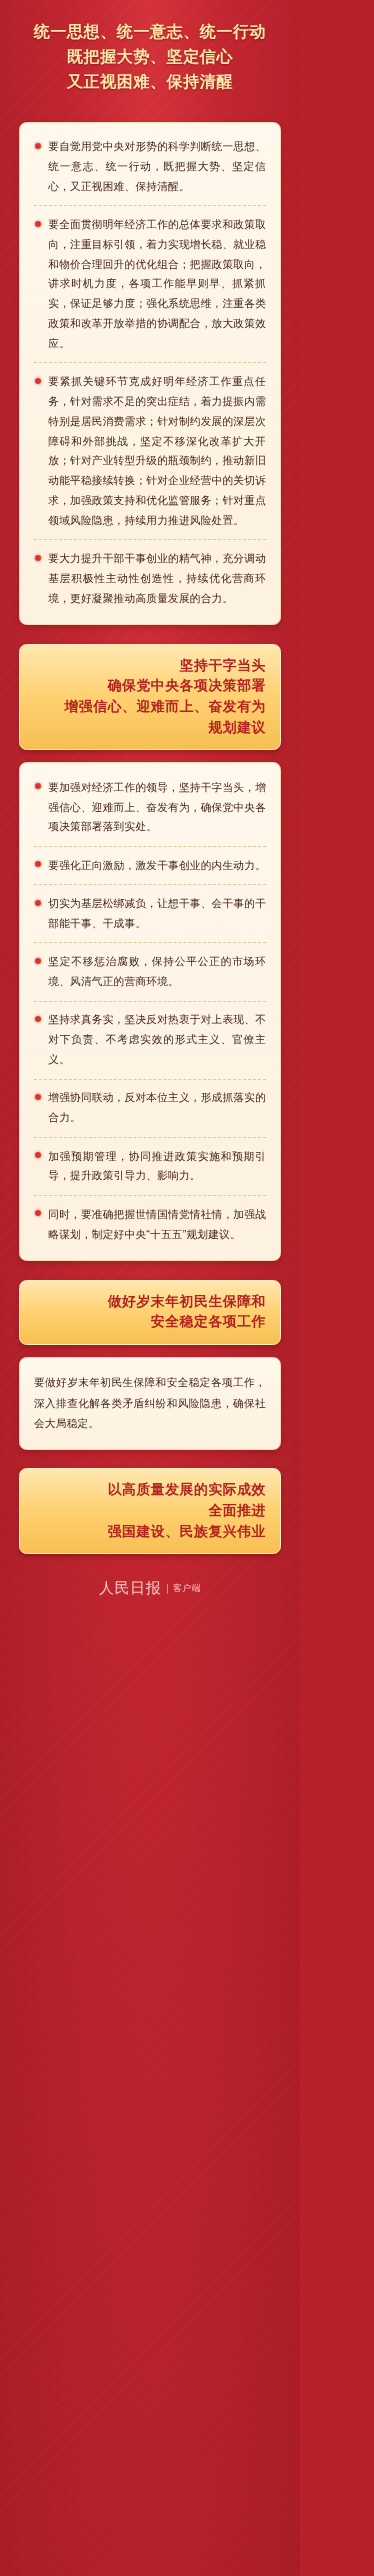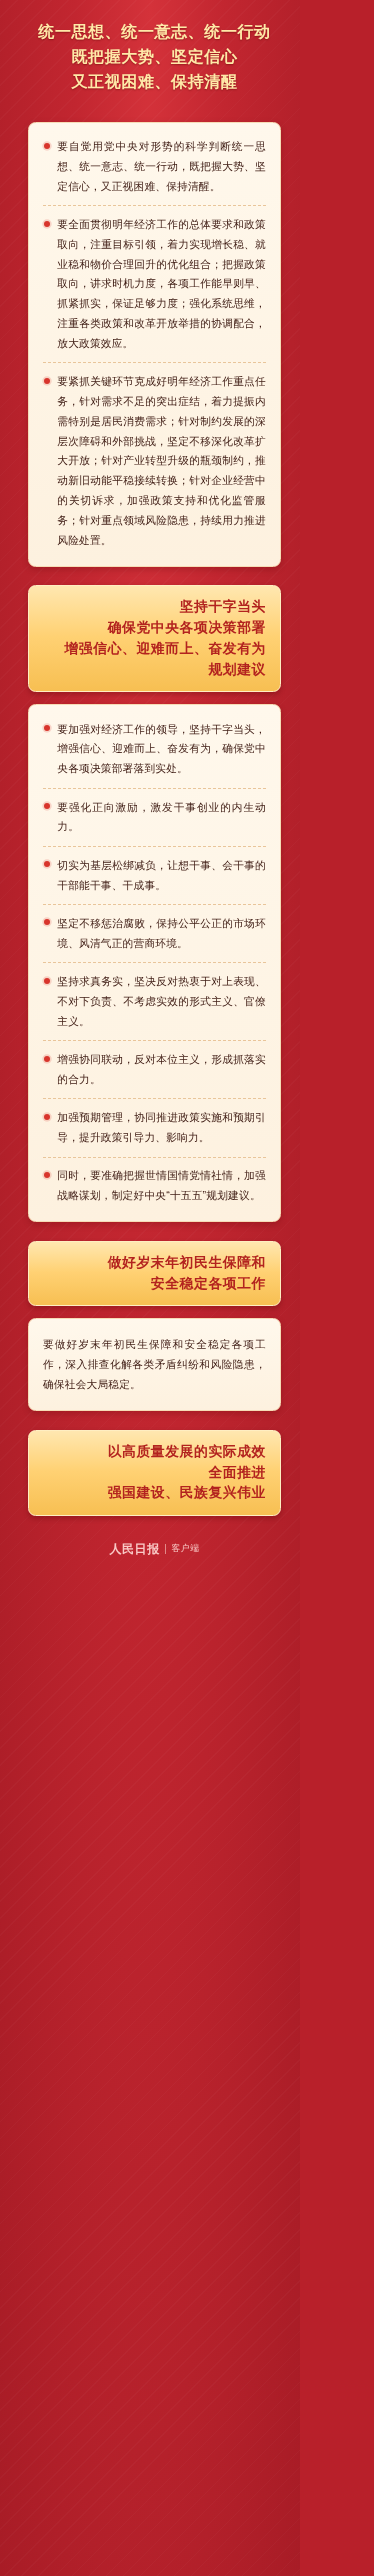--- a/index.html
+++ b/index.html
@@ -12,21 +12,21 @@
     width: 374px;
     font-family: "Liberation Sans", sans-serif;
     color: #3a1410;
   }
   .page {
     width: 300px;
     min-height: 2576px;
     background:
       radial-gradient(ellipse at 50% 0%, #d4323a 0%, #c22630 35%, #a81c26 100%);
     position: relative;
-    padding: 0 0 22px 9px;
+    padding: 0 0 22px 0;
     overflow: hidden;
   }
   
   .page:before {
     content: "";
     position: absolute;
     inset: 0;
     background:
       repeating-linear-gradient(135deg, rgba(255,255,255,0.025) 0 1.1px, rgba(0,0,0,0) 1.1px 12px);
     pointer-events: none;
@@ -116,22 +116,22 @@
     text-align: center;
     padding-bottom: 5.5px;
   }
   .footer-inner {
     display: inline-flex;
     align-items: center;
     gap: 5.5px;
   }
   .logo-mark {
     display: inline-block;
-    font-size: 12px;
-    font-weight: bold;
+    font-size: 15px;
+    font-weight: normal;
     color: #ffd9d4;
     letter-spacing: 0.6px;
     opacity: 0.92;
   }
   .logo-divider {
     width: 0.6px;
     height: 10px;
     background: rgba(255,220,210,0.55);
     display: inline-block;
   }
@@ -159,20 +159,24 @@
       <div class="txt">要自觉用党中央对形势的科学判断统一思想、统一意志、统一行动，既把握大势、坚定信心，又正视困难、保持清醒。</div>
     </div>
     <div class="bullet-item">
       <span class="dot"></span>
       <div class="txt">要全面贯彻明年经济工作的总体要求和政策取向，注重目标引领，着力实现增长稳、就业稳和物价合理回升的优化组合；把握政策取向，讲求时机力度，各项工作能早则早、抓紧抓实，保证足够力度；强化系统思维，注重各类政策和改革开放举措的协调配合，放大政策效应。</div>
     </div>
     <div class="bullet-item">
       <span class="dot"></span>
       <div class="txt">要紧抓关键环节克成好明年经济工作重点任务，针对需求不足的突出症结，着力提振内需特别是居民消费需求；针对制约发展的深层次障碍和外部挑战，坚定不移深化改革扩大开放；针对产业转型升级的瓶颈制约，推动新旧动能平稳接续转换；针对企业经营中的关切诉求，加强政策支持和优化监管服务；针对重点领域风险隐患，持续用力推进风险处置。</div>
     </div>
+    <div class="bullet-item">
+      <span class="dot"></span>
+      <div class="txt">要大力提升干部干事创业的精气神，充分调动基层积极性主动性创造性，持续优化营商环境，更好凝聚推动高质量发展的合力。</div>
+    </div>
   </div>
 
   <div class="section-head">
     <div class="hline">坚持干字当头</div>
     <div class="hline">确保党中央各项决策部署</div>
     <div class="hline">增强信心、迎难而上、奋发有为</div>
     <div class="hline">规划建议</div>
   </div>
 
   <div class="card">

